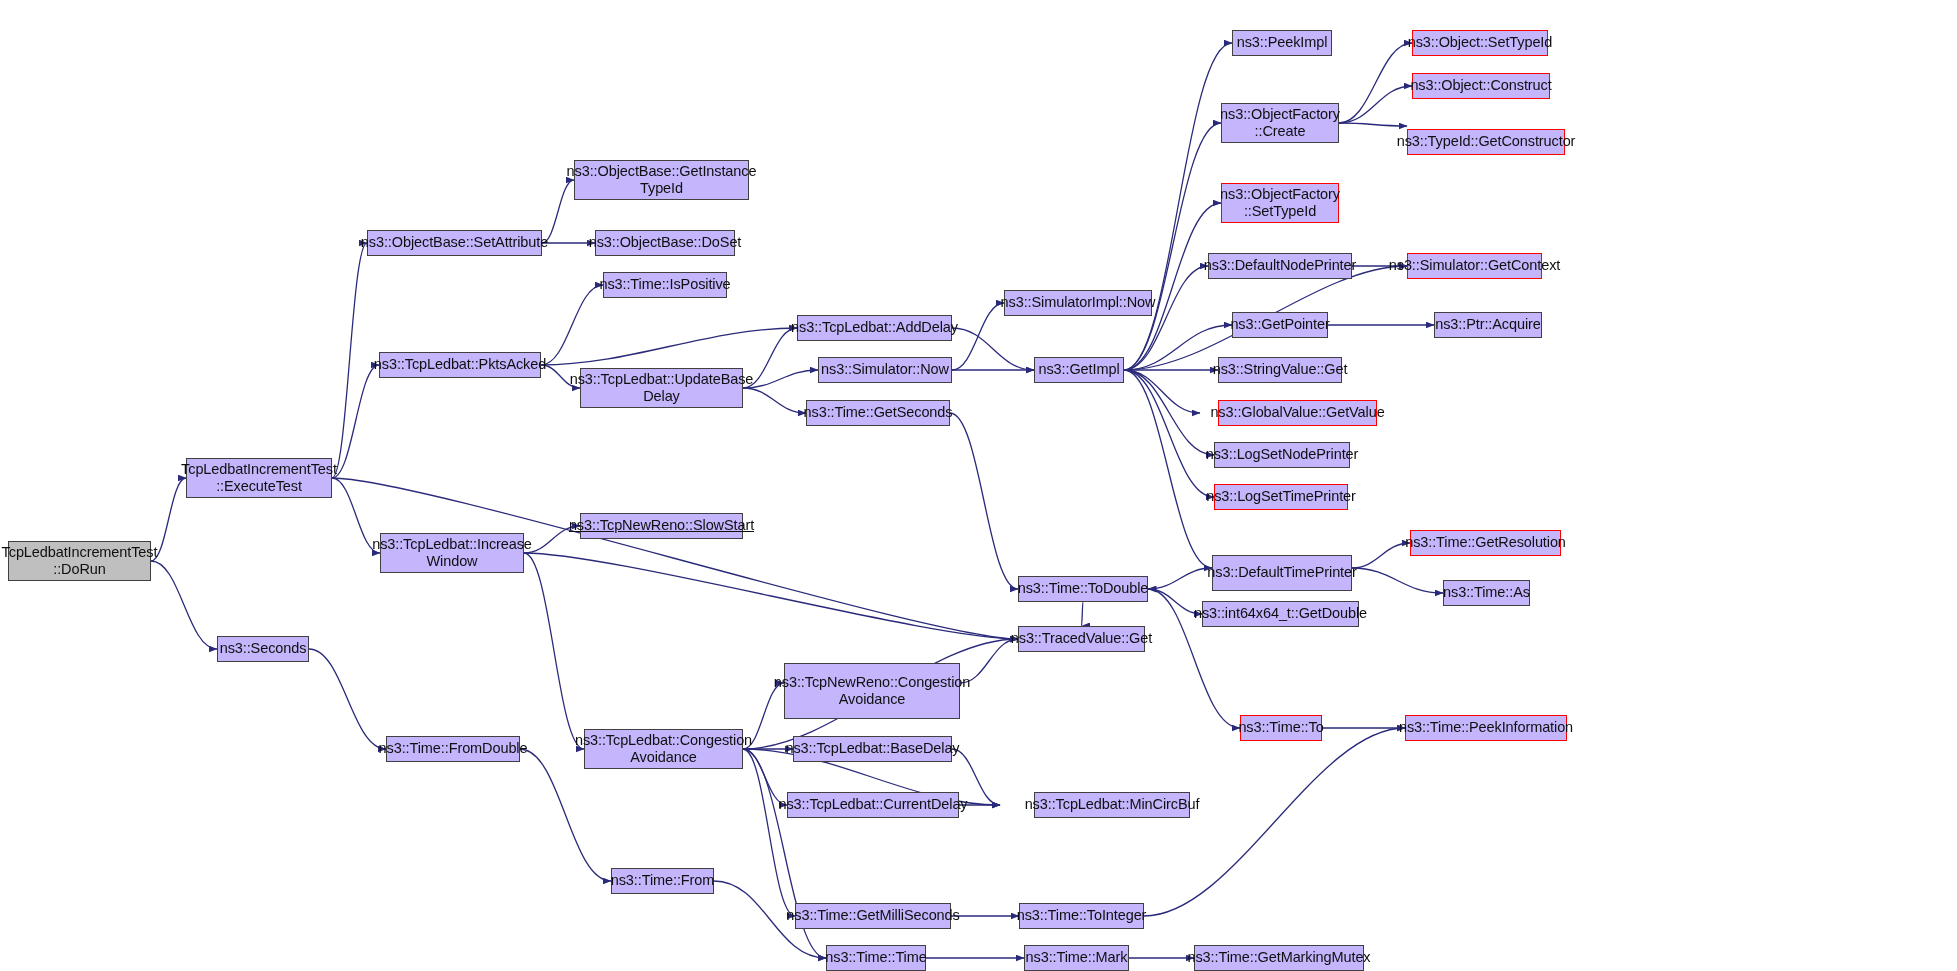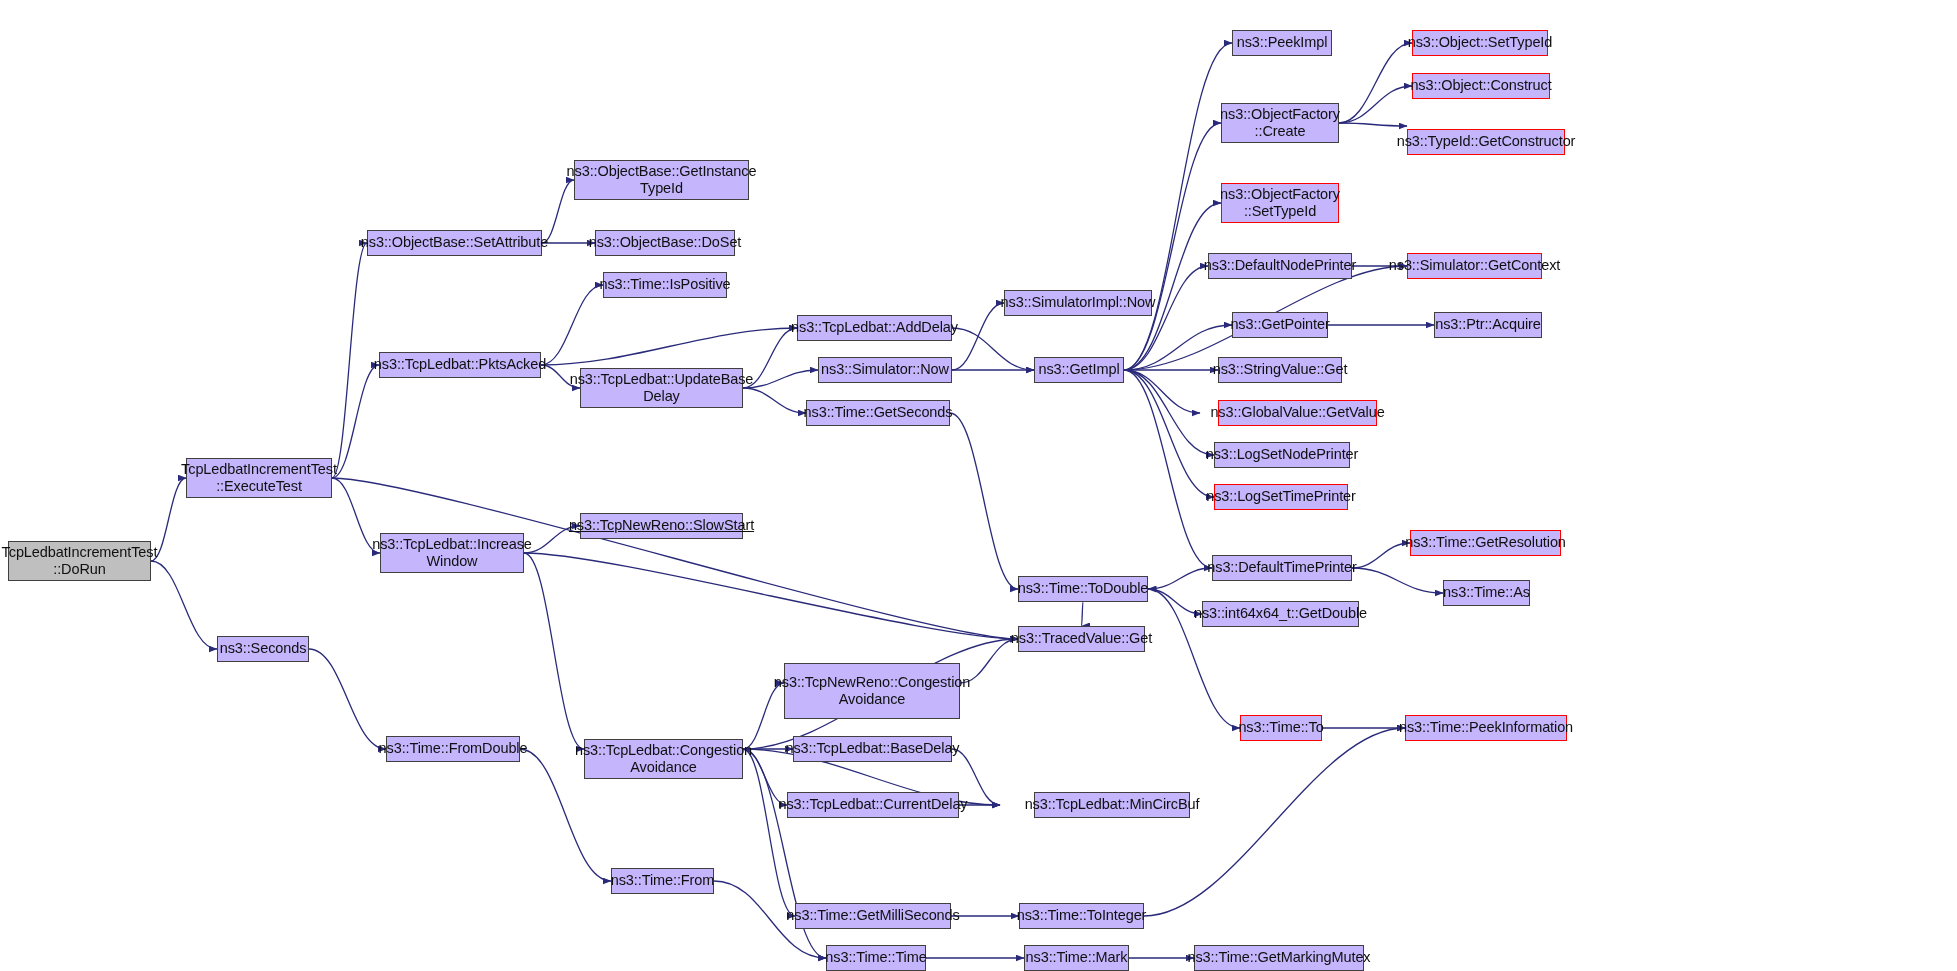--- a/index.html
+++ b/index.html
@@ -142,35 +142,35 @@
       <div class="node-box" style="left: 1221px; top: 103px; width: 118px; height: 40px;">ns3::ObjectFactory
 ::Create</div>
       <div class="node-box red" style="left: 1221px; top: 183px; width: 118px; height: 40px;">ns3::ObjectFactory
 ::SetTypeId</div>
       <div class="node-box" style="left: 1208px; top: 253px; width: 144px; height: 26px;">ns3::DefaultNodePrinter</div>
       <div class="node-box" style="left: 1232px; top: 312px; width: 96px; height: 26px;">ns3::GetPointer</div>
       <div class="node-box" style="left: 1218px; top: 357px; width: 124px; height: 26px;">ns3::StringValue::Get</div>
       <div class="node-box red" style="left: 1200px; top: 400px; width: 159px; height: 26px; margin-left: 18px;">ns3::GlobalValue::GetValue</div>
       <div class="node-box" style="left: 1214px; top: 442px; width: 136px; height: 26px;">ns3::LogSetNodePrinter</div>
       <div class="node-box red" style="left: 1214px; top: 484px; width: 134px; height: 26px;">ns3::LogSetTimePrinter</div>
-      <div class="node-box" style="left: 1212px; top: 555px; width: 140px; height: 26px;">ns3::DefaultTimePrinter</div>
+      <div class="node-box" style="left: 1212px; top: 555px; width: 140px; height: 36px;">ns3::DefaultTimePrinter</div>
       <div class="node-box red" style="left: 1412px; top: 30px; width: 136px; height: 26px;">ns3::Object::SetTypeId</div>
       <div class="node-box red" style="left: 1412px; top: 73px; width: 138px; height: 26px;">ns3::Object::Construct</div>
       <div class="node-box red" style="left: 1407px; top: 113px; width: 158px; height: 26px; margin-top: 16px;">ns3::TypeId::GetConstructor</div>
       <div class="node-box red" style="left: 1407px; top: 253px; width: 135px; height: 26px;">ns3::Simulator::GetContext</div>
       <div class="node-box" style="left: 1434px; top: 312px; width: 108px; height: 26px;">ns3::Ptr::Acquire</div>
       <div class="node-box red" style="left: 1410px; top: 530px; width: 151px; height: 26px;">ns3::Time::GetResolution</div>
       <div class="node-box" style="left: 1443px; top: 580px; width: 87px; height: 26px;">ns3::Time::As</div>
       <div class="node-box" style="left: 1018px; top: 576px; width: 130px; height: 26px;">ns3::Time::ToDouble</div>
       <div class="node-box" style="left: 1202px; top: 601px; width: 157px; height: 26px;">ns3::int64x64_t::GetDouble</div>
       <div class="node-box" style="left: 1018px; top: 626px; width: 127px; height: 26px;">ns3::TracedValue::Get</div>
       <div class="node-box" style="left: 380px; top: 533px; width: 144px; height: 40px;">ns3::TcpLedbat::Increase
 Window</div>
       <div class="node-box" style="left: 580px; top: 513px; width: 163px; height: 26px; text-decoration: underline;">ns3::TcpNewReno::SlowStart</div>
-      <div class="node-box" style="left: 584px; top: 729px; width: 159px; height: 40px; margin-top: 10px;">ns3::TcpLedbat::Congestion
+      <div class="node-box" style="left: 584px; top: 729px; width: 159px; height: 40px;">ns3::TcpLedbat::Congestion
 Avoidance</div>
       <div class="node-box" style="left: 784px; top: 663px; width: 176px; height: 56px;">ns3::TcpNewReno::Congestion
 Avoidance</div>
       <div class="node-box" style="left: 793px; top: 736px; width: 159px; height: 26px;">ns3::TcpLedbat::BaseDelay</div>
       <div class="node-box" style="left: 787px; top: 792px; width: 172px; height: 26px;">ns3::TcpLedbat::CurrentDelay</div>
       <div class="node-box" style="left: 1000px; top: 792px; width: 156px; height: 26px; margin-left: 34px;">ns3::TcpLedbat::MinCircBuf</div>
       <div class="node-box" style="left: 217px; top: 636px; width: 92px; height: 26px;">ns3::Seconds</div>
       <div class="node-box" style="left: 386px; top: 736px; width: 134px; height: 26px;">ns3::Time::FromDouble</div>
       <div class="node-box" style="left: 611px; top: 868px; width: 103px; height: 26px;">ns3::Time::From</div>
       <div class="node-box" style="left: 795px; top: 903px; width: 156px; height: 26px;">ns3::Time::GetMilliSeconds</div>

